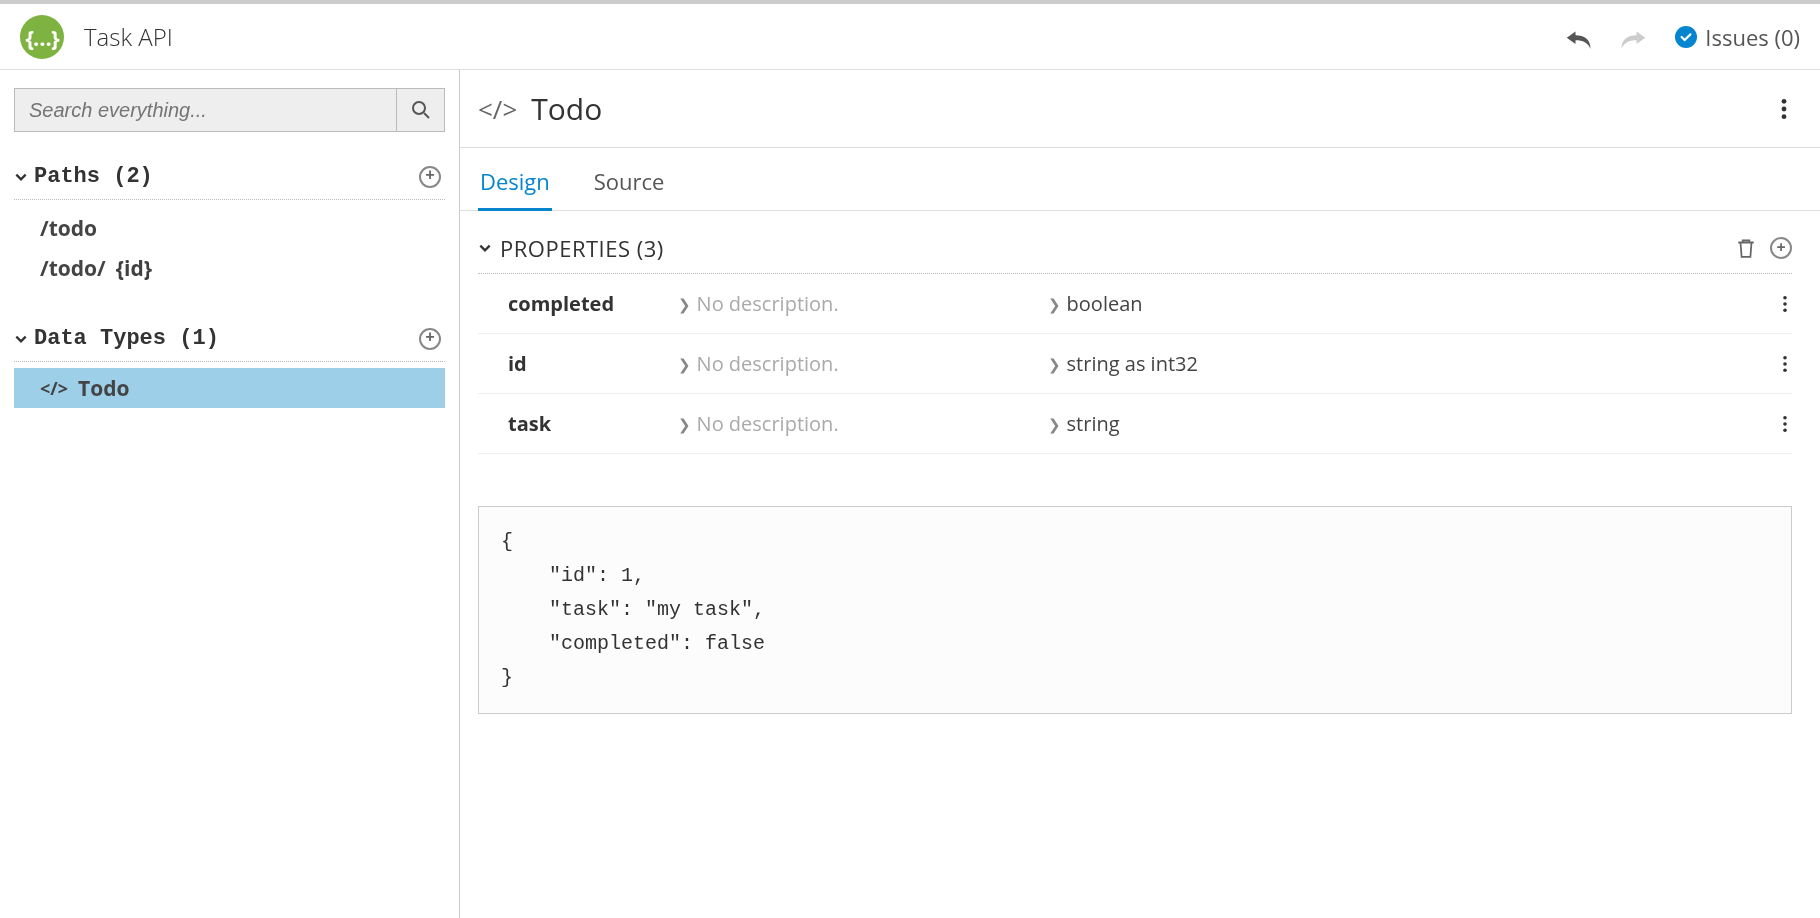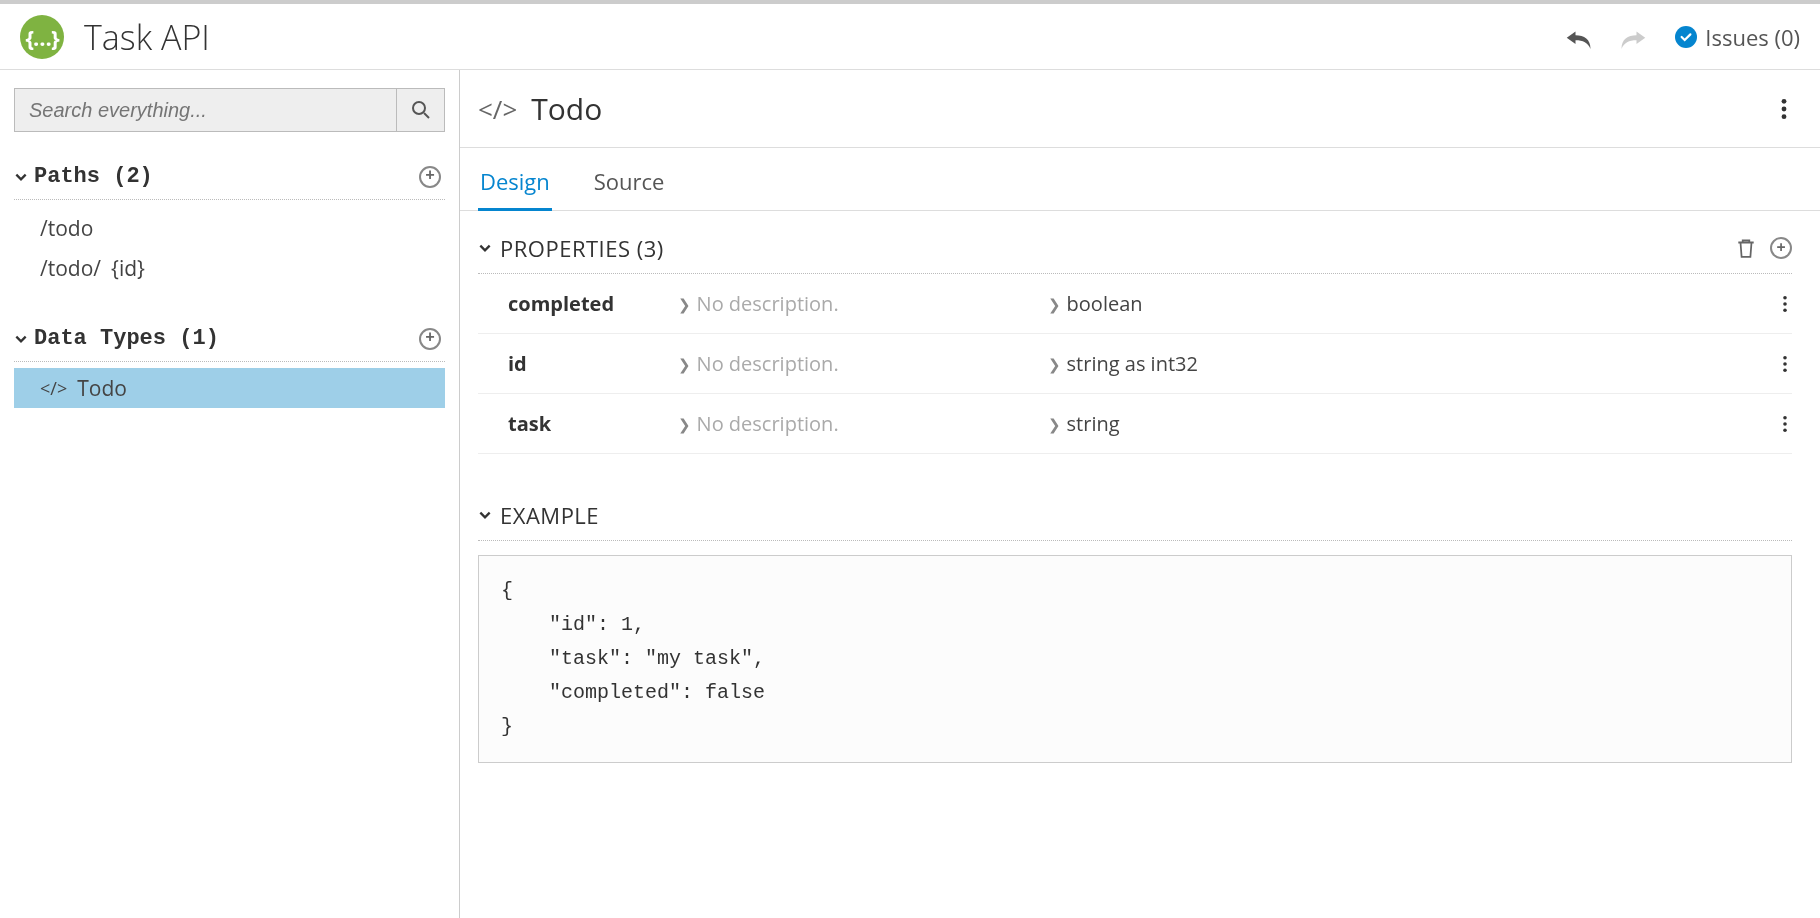--- a/index.html
+++ b/index.html
@@ -20,21 +20,21 @@
   .logo {
     width: 44px; height: 44px;
     background: #7fb341;
     border-radius: 50%;
     display: flex; align-items: center; justify-content: center;
     margin-right: 20px;
   }
   .logo-inner {
     color: #fff; font-weight: bold; font-size: 22px; letter-spacing: -1px;
   }
-  .app-title { font-size: 34px; font-weight: 300; color: #333; }
+  .app-title { font-size: 24px; font-weight: 300; color: #333; }
   .topbar-spacer { flex: 1; }
   .topbar-actions { display: flex; align-items: flex-end; gap: 26px; }
   .icon-btn { cursor: pointer; color: #555; display:flex; align-items:center; }
   .icon-btn.disabled { color: #ccc; cursor: default; }
   .issues { display: flex; align-items: center; gap: 8px; font-size: 22px; color: #555; cursor: pointer; }
   .issues-check {
     width: 22px; height: 22px; border-radius: 50%; background: #0585cf;
     display:flex; align-items:center; justify-content:center;
   }
   .issues-check svg { width: 14px; height: 14px; }
@@ -68,21 +68,21 @@
   }
   .section-head-left { display:flex; align-items:center; gap:6px; }
   .section-title { font-size:22px; font-weight:700; }
   .plus-circle {
     width:22px; height:22px; border:2px solid #888; border-radius:50%;
     display:flex; align-items:center; justify-content:center;
     color:#666; font-weight:bold; cursor:pointer;
   }
   .plus-circle span { position: relative; top:-1px; }
 
-  .tree-items { padding: 8px 0 28px 0; }
+  .tree-items { padding: 8px 0 28px 0; font-weight: bold; }
   .tree-item {
     padding: 6px 10px 6px 26px; font-size:21px; color:#444; cursor:pointer;
     display:flex; align-items:center; gap:10px;
   }
   .tree-item.selected { background:#9ecfe8; }
   .tree-item .param { color:#404040; }
 
   .content { flex:1; padding: 0; overflow:auto; }
   .content-header {
     display:flex; align-items:center; justify-content:space-between;
@@ -304,28 +304,20 @@
           <svg width="6" height="18" viewBox="0 0 6 20">
               <circle cx="3" cy="3" r="2" fill="#333"></circle>
               <circle cx="3" cy="10" r="2" fill="#333"></circle>
               <circle cx="3" cy="17" r="2" fill="#333"></circle>
             </svg>
         </div>
       </div>
     </div>
 
     <div class="panel" style="padding-top:20px;">
-      <div class="panel-head">
-        <div class="panel-head-left">
-          <svg width="14" height="14" viewBox="0 0 12 12">
-              <path d="M2 4 L6 8 L10 4" stroke="#333" stroke-width="2" fill="none"></path>
-            </svg>
-          <span class="panel-title">EXAMPLE</span>
-        </div>
-      </div>
       <div class="example-box">{
     "id": 1,
     "task": "my task",
     "completed": false
 }</div>
     </div>
   </div>
 </div>
 
 </body></html>

